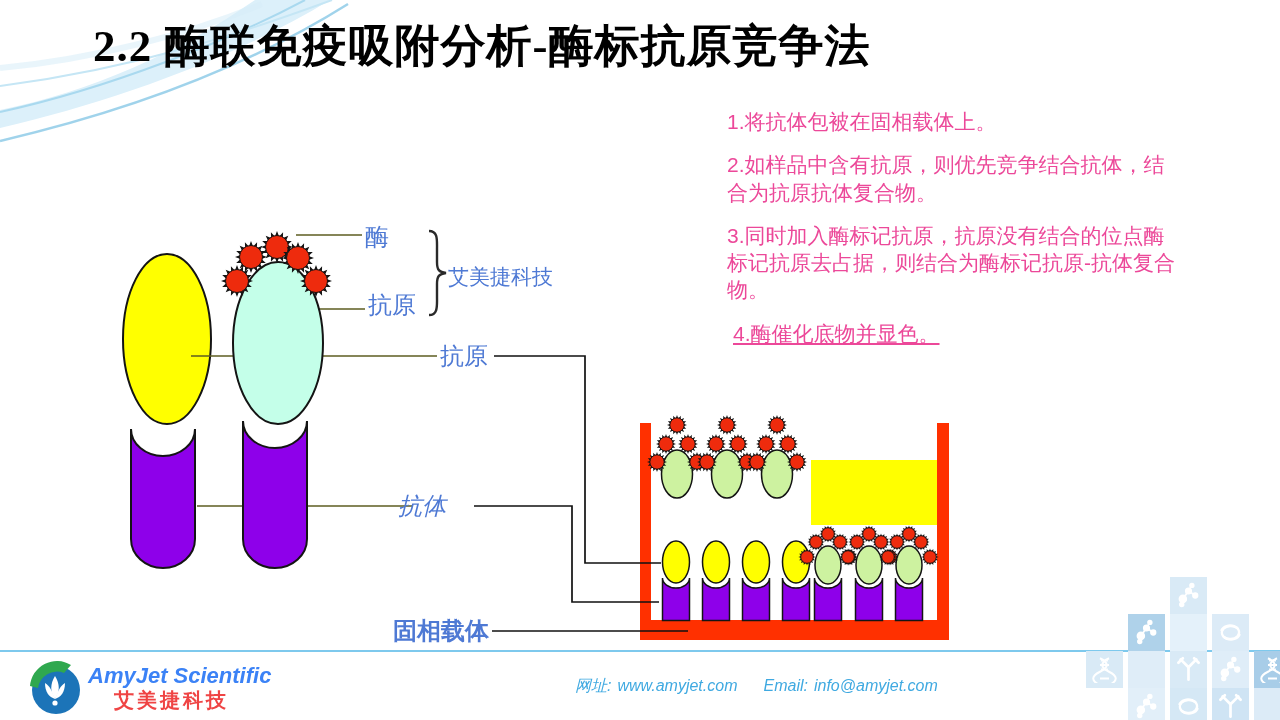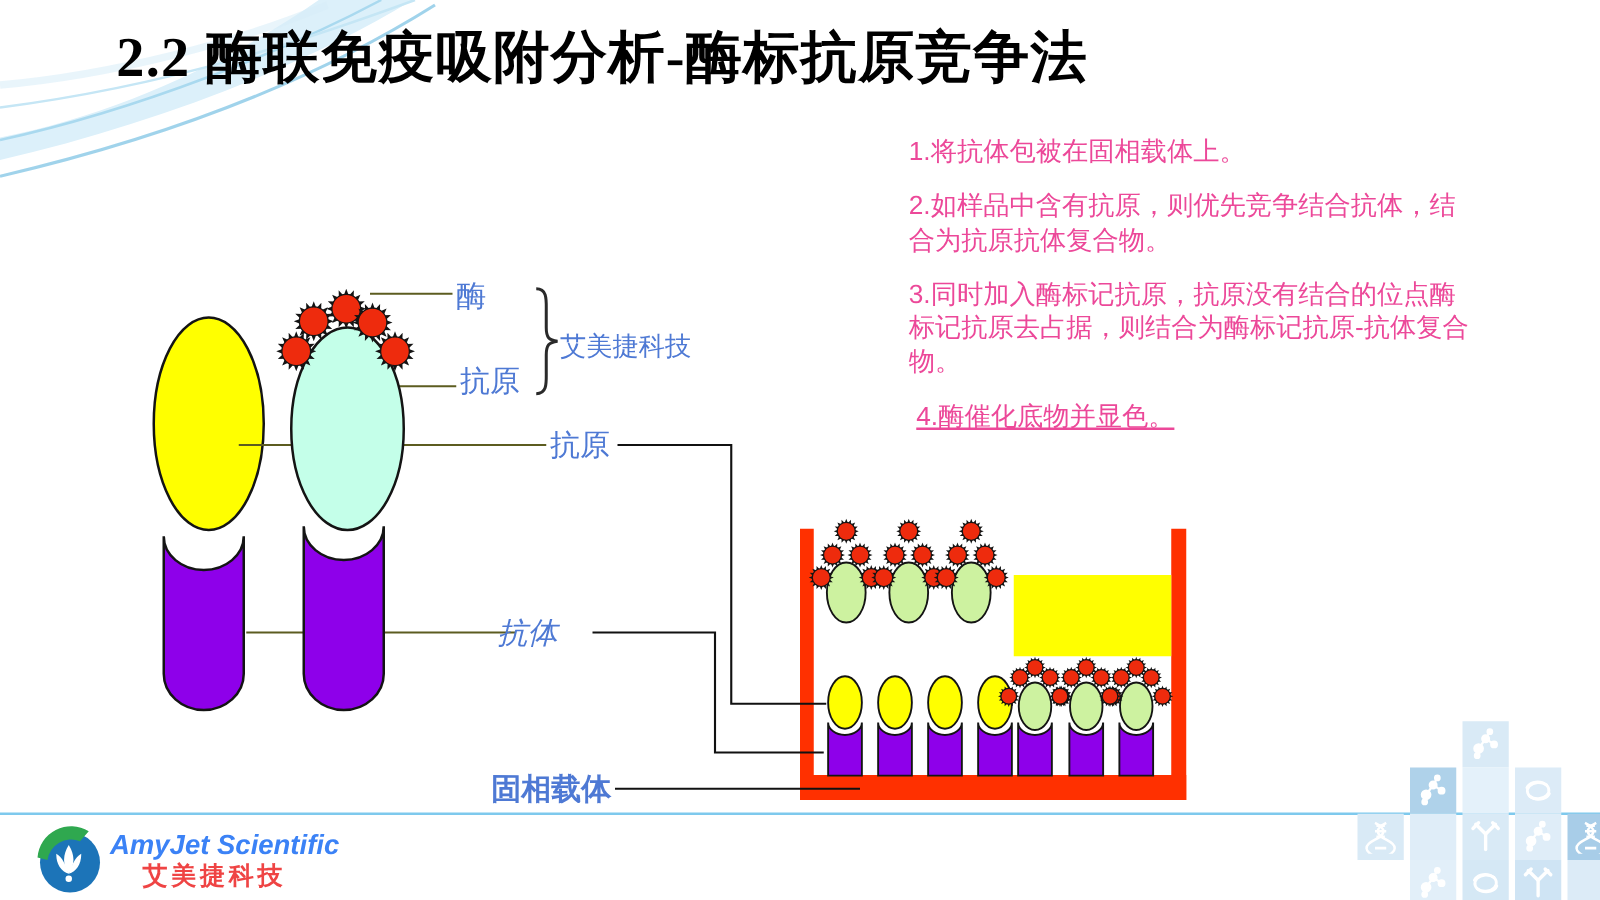--- a/index.html
+++ b/index.html
@@ -207,20 +207,23 @@
     <circle cx="30" cy="32" r="24" fill="#1C74B8"></circle>
     <path d="M4,28 A27,27 0 0 1 45,7 L38,15 A19,19 0 0 0 12,30 Z" fill="#2FA84F"></path>
     <path d="M29,18 C24,26 24,34 29,41 C34,34 34,26 29,18" fill="#fff"></path>
     <path d="M19,25 C19,34 23,39 29,41 C26,33 24,28 19,25" fill="#fff"></path>
     <path d="M39,25 C39,34 35,39 29,41 C32,33 34,28 39,25" fill="#fff"></path>
     <circle cx="29" cy="45" r="2.6" fill="#fff"></circle>
   </svg>
   <div class="abs brand-en">AmyJet Scientific</div>
   <div class="abs brand-cn">艾美捷科技</div>
 
+  <div class="abs footer-links">
+    <span class="lbl">网址:</span><span>www.amyjet.com</span><span class="gap"></span><span class="lbl">Email:</span><span>info@amyjet.com</span>
+  </div>
 
   <div class="abs mosaic" id="mosaic">
       <div class="tile" style="left: 84px; top: 0px; background: rgb(217, 234, 246);">
         <svg viewBox="0 0 24 24">
           <g stroke="#fff" stroke-width="1.6" fill="#fff">
             <line x1="7" y1="15" x2="12" y2="8"></line>
             <line x1="12" y1="8" x2="18" y2="12"></line>
             <line x1="12" y1="8" x2="15" y2="3"></line>
             <line x1="7" y1="15" x2="6" y2="20"></line>
             <circle cx="7" cy="15" r="3"></circle>

